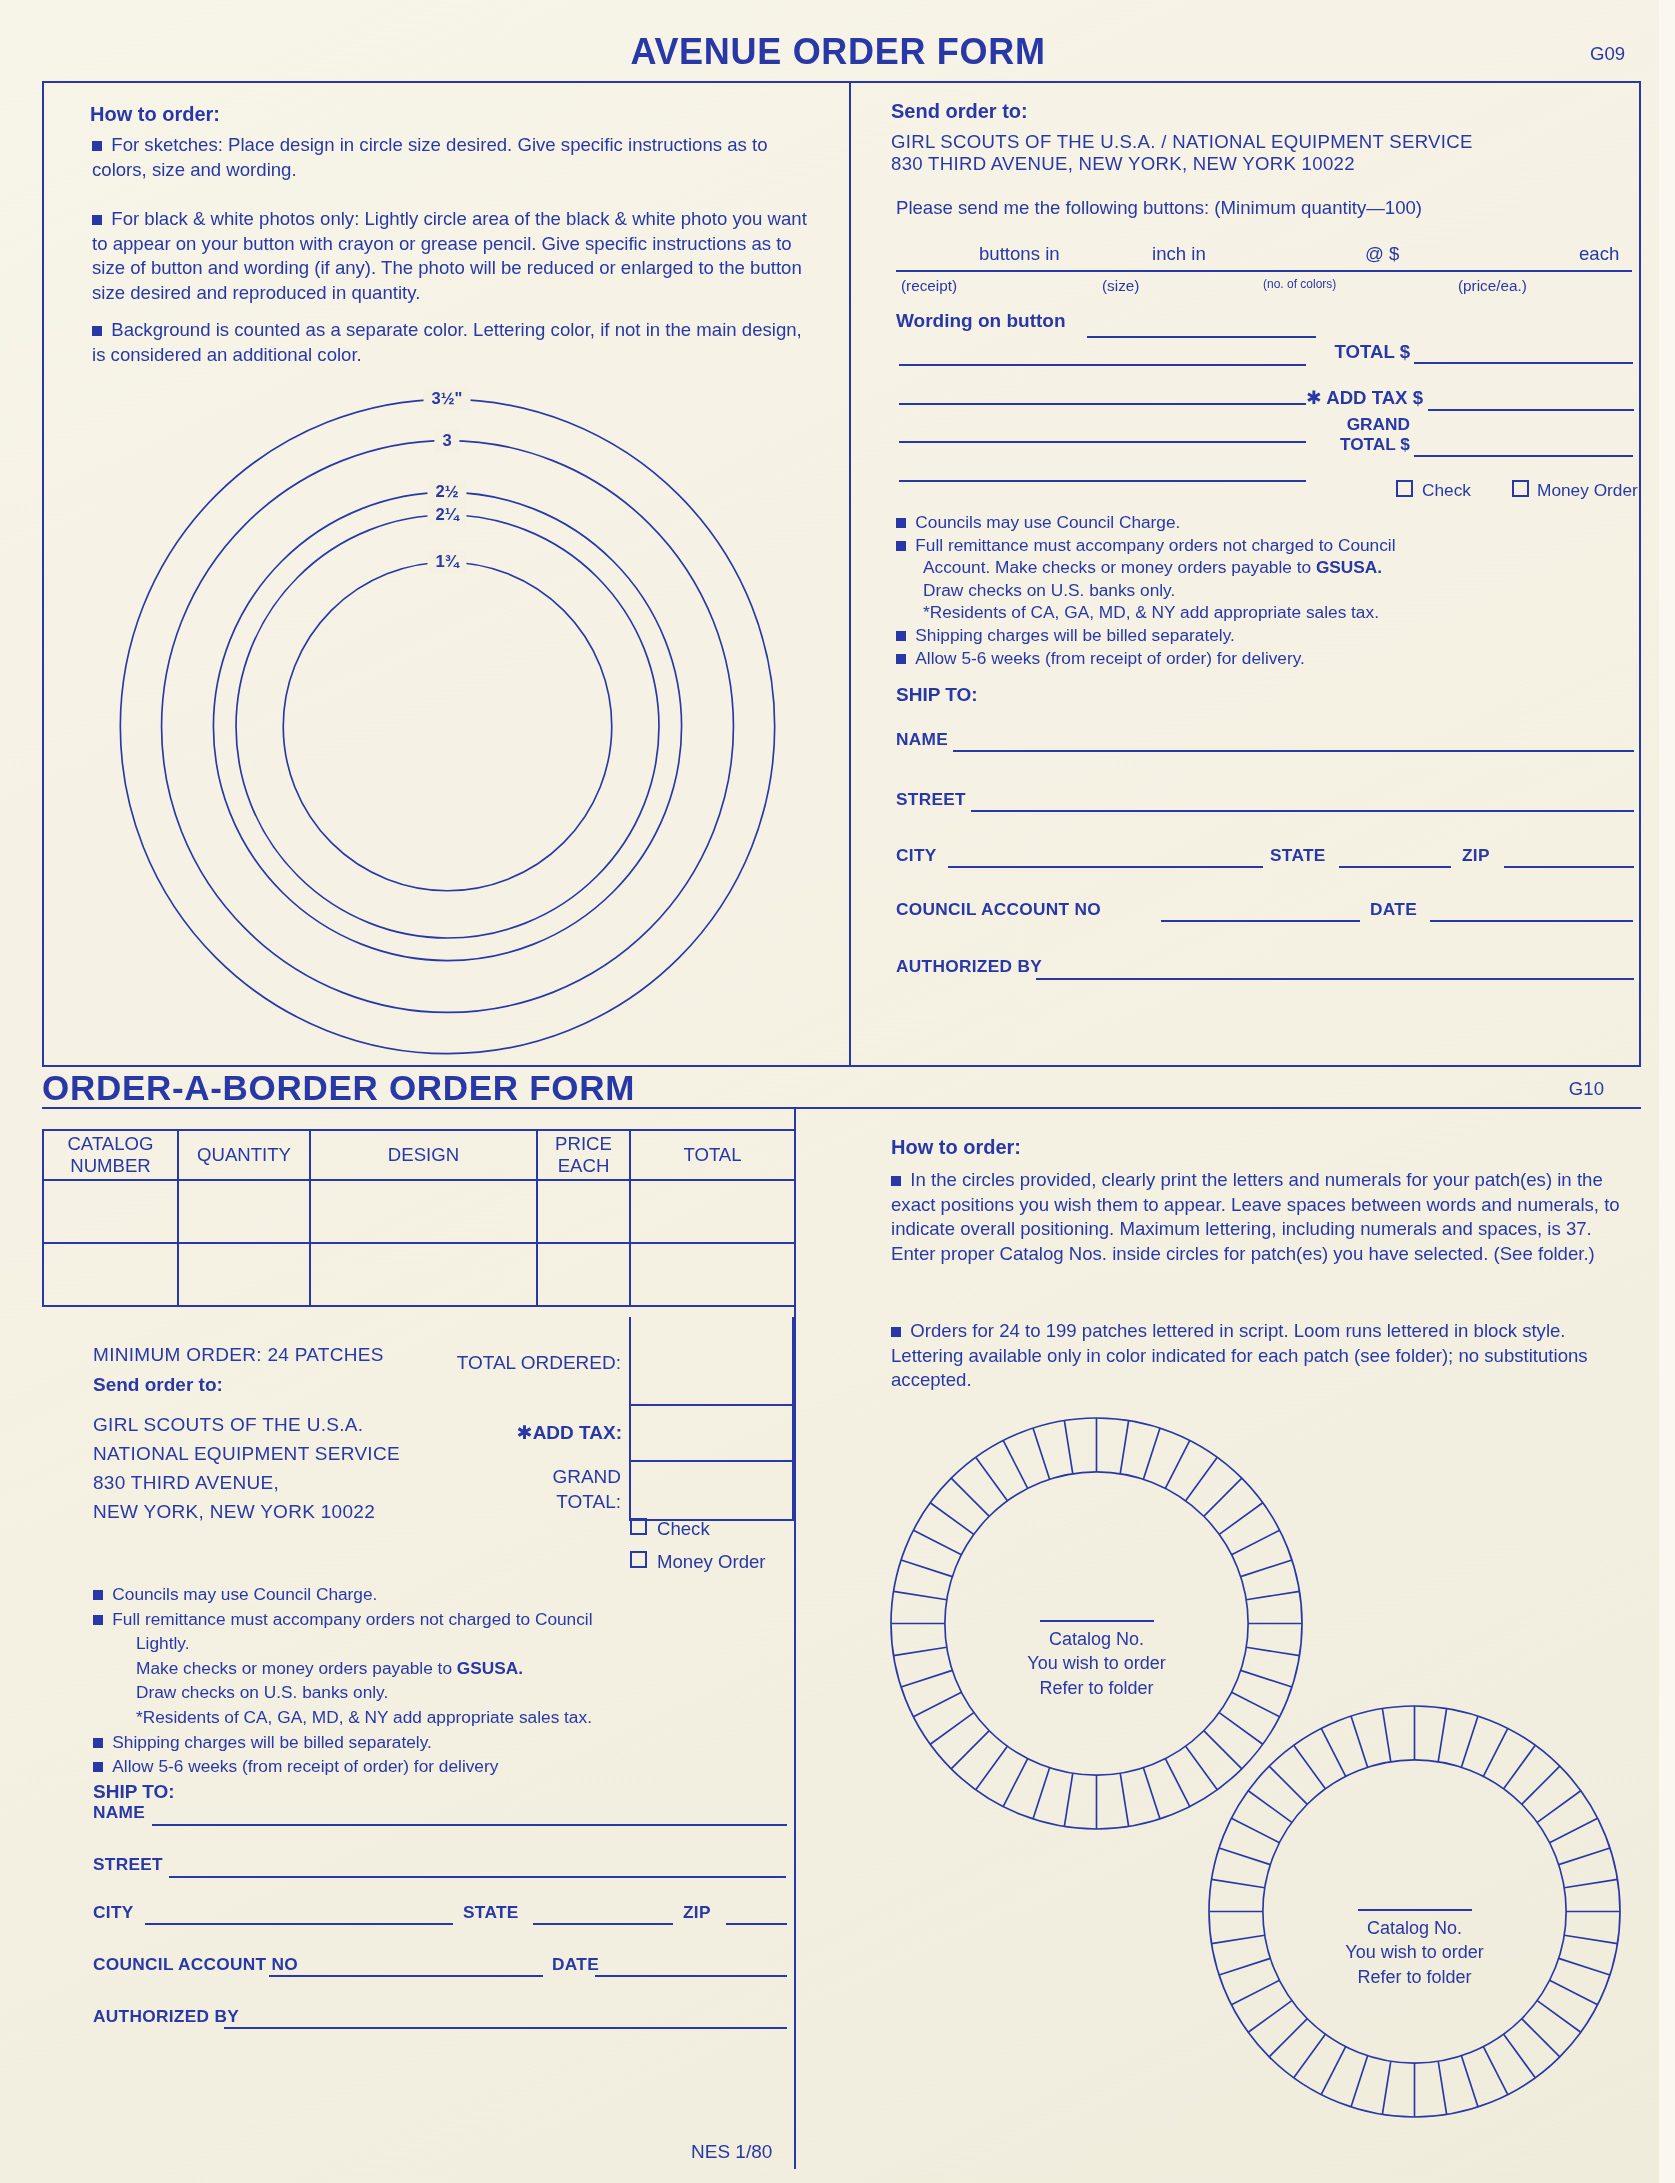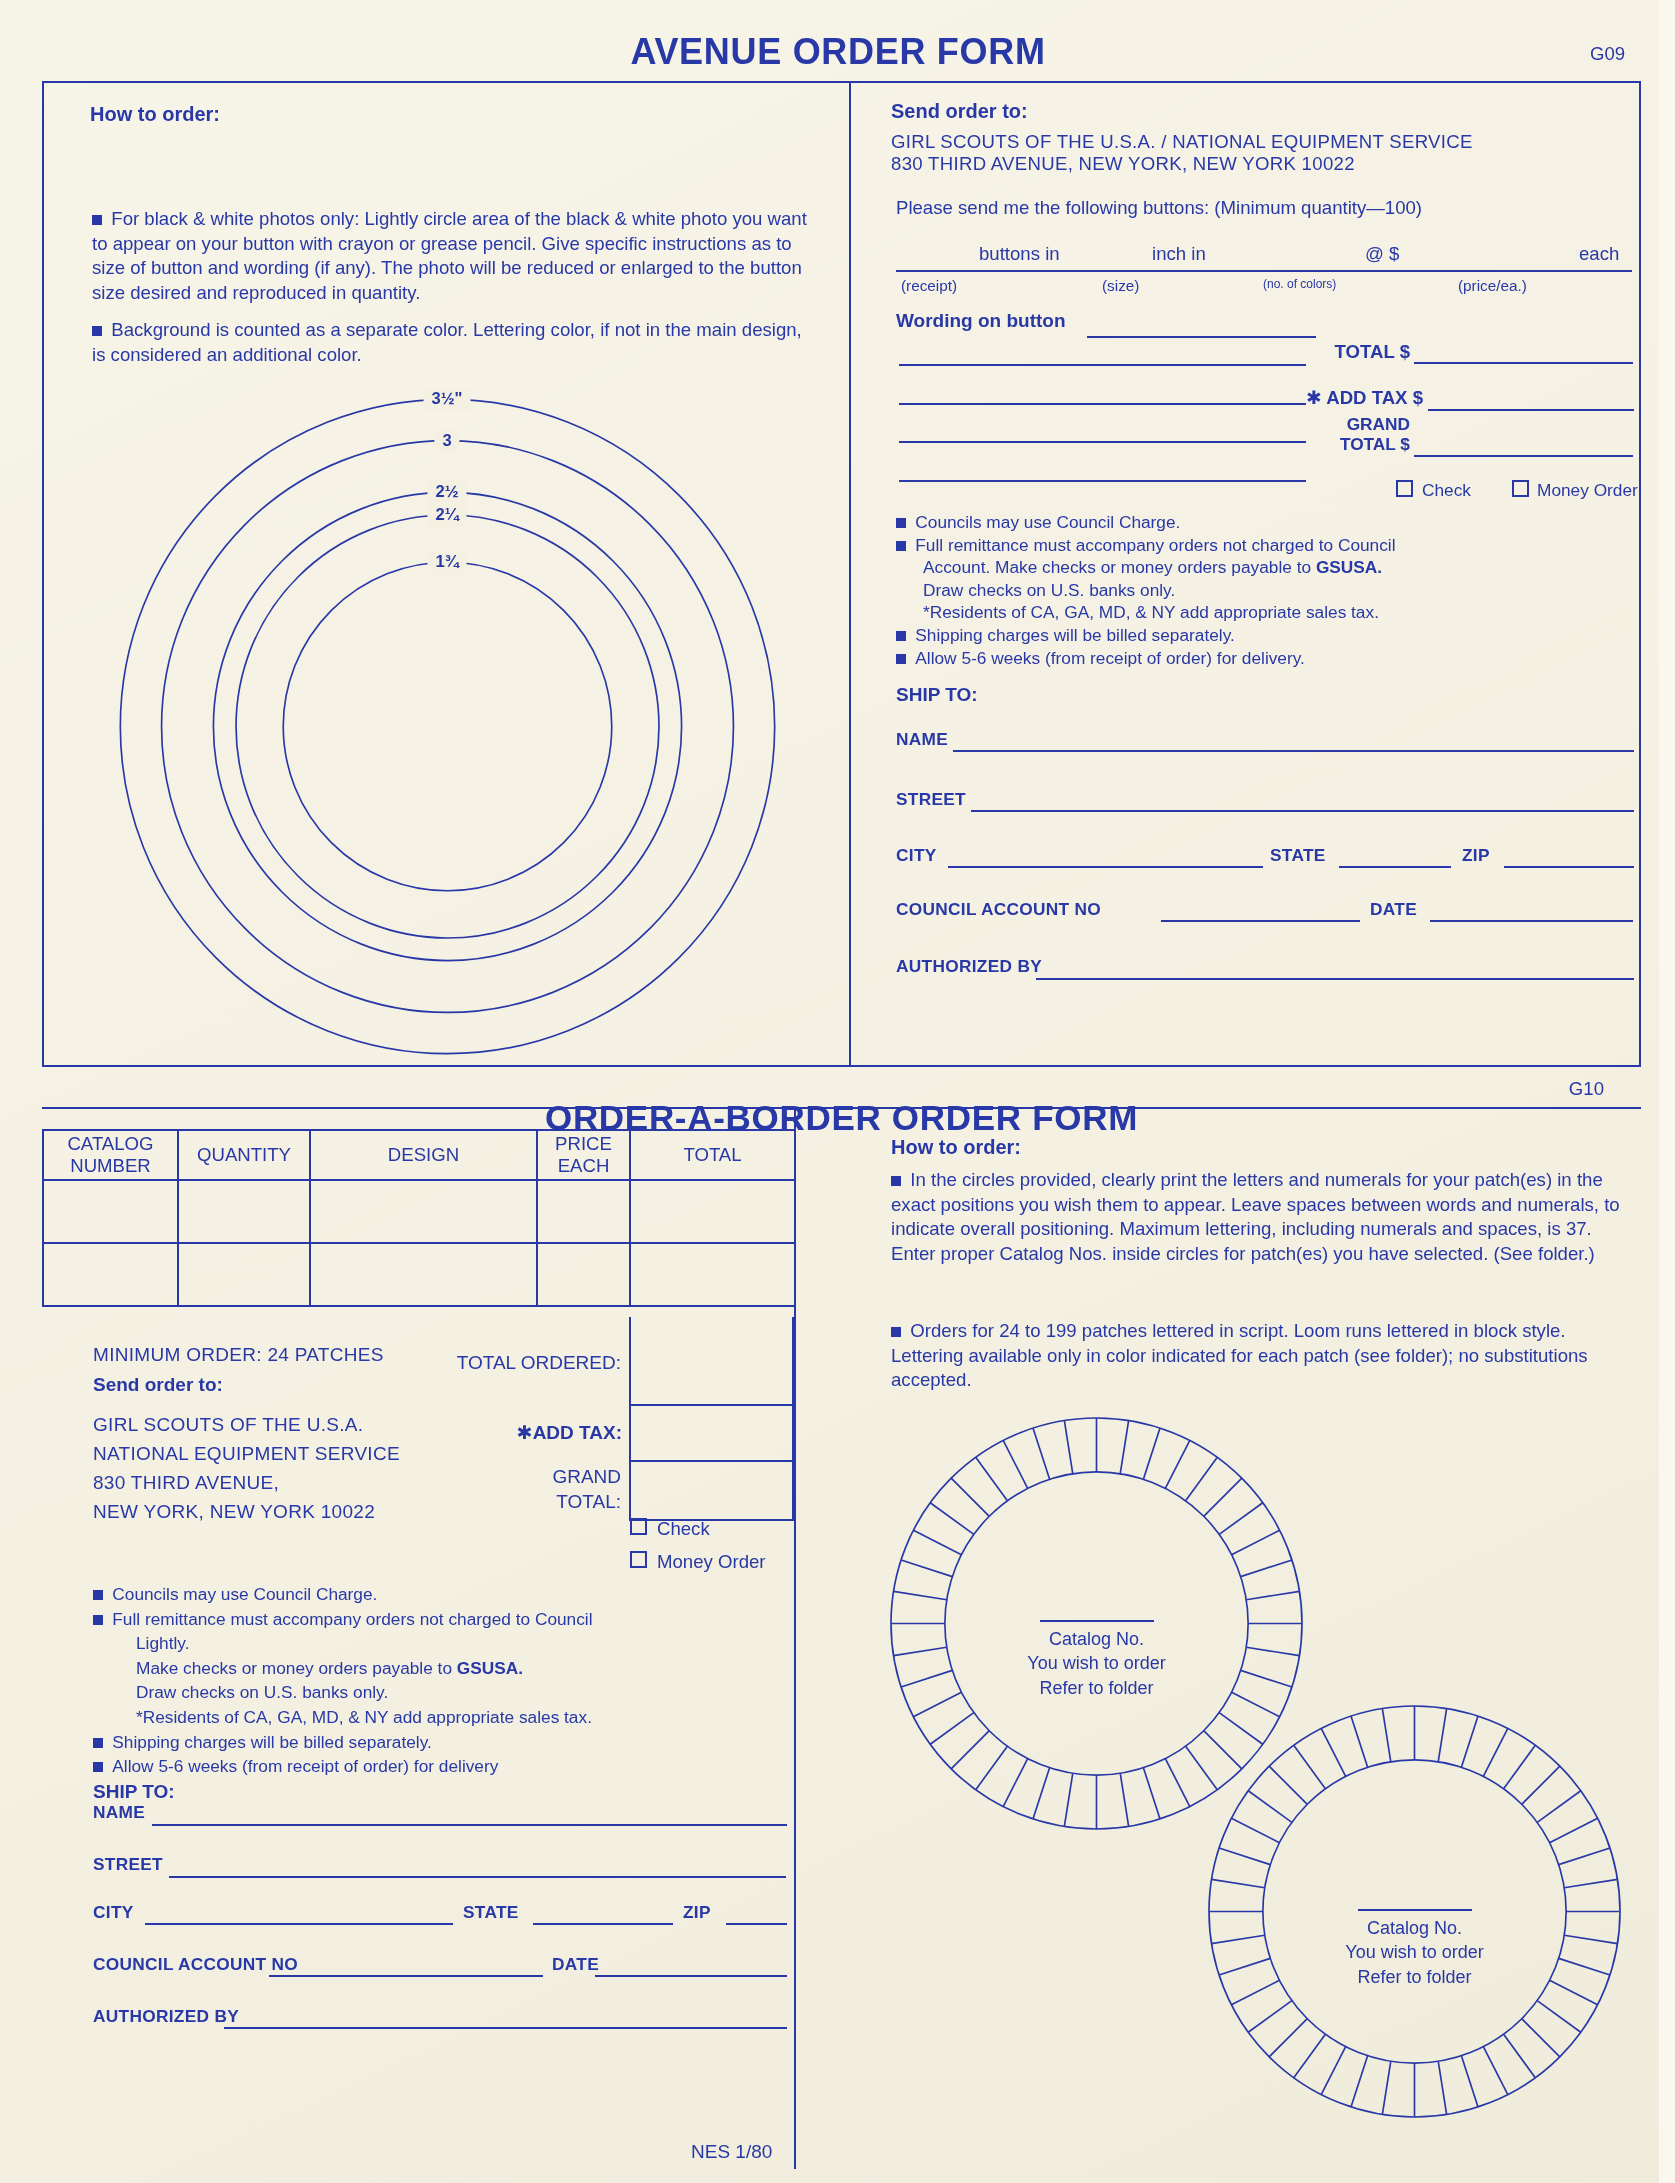--- a/index.html
+++ b/index.html
@@ -45,20 +45,23 @@
 
   <div class="abs b" style="left:0;top:31px;width:1676px;text-align:center;font-size:36px;letter-spacing:0.7px;">AVENUE ORDER FORM</div>
   <div class="abs" style="left:1590px;top:43px;font-size:18.6px;">G09</div>
 
   <div class="top-box">
 
     <div class="abs" style="left:805px;top:0;width:2px;height:100%;background:var(--ink);"></div>
 
     <div class="abs b" style="left:46px;top:20px;font-size:20px;">How to order:</div>
 
+    <div class="para" style="left:48px;top:50px;width:704px;">
+      <span class="sq"></span><span>For sketches: Place design in circle size desired. Give specific instructions as to colors, size and wording.</span>
+    </div>
     <div class="para" style="left:48px;top:235px;width:724px;">
       <span class="sq"></span><span>Background is counted as a separate color. Lettering color, if not in the main design, is considered an additional color.</span>
     </div>
     <div class="para" style="left:48px;top:124px;width:734px;">
       <span class="sq"></span><span>For black &amp; white photos only: Lightly circle area of the black &amp; white photo you want to appear on your button with crayon or grease pencil. Give specific instructions as to size of button and wording (if any). The photo will be reduced or enlarged to the button size desired and reproduced in quantity.</span>
     </div>
 
     <svg class="button-circles abs" style="left:71px;top:311px;" width="665" height="665" viewBox="0 0 1000 1000">
       <circle cx="500" cy="500" r="492"></circle>
       <circle cx="500" cy="500" r="430"></circle>
@@ -149,21 +152,21 @@
     <div class="fld" style="left:852px;top:816px;">COUNCIL ACCOUNT NO</div>
     <div class="hline" style="left:1117px;top:837px;width:199px;"></div>
     <div class="fld" style="left:1326px;top:816px;">DATE</div>
     <div class="hline" style="left:1386px;top:837px;width:203px;"></div>
 
     <div class="fld" style="left:852px;top:873px;">AUTHORIZED BY</div>
     <div class="hline" style="left:992px;top:895px;width:598px;"></div>
   </div>
 
   <div class="band">
-    <div class="abs b" style="left:0;top:1.3px;width:100%;text-align:center;font-size:35px;letter-spacing:0.7px;margin-top:30px;">ORDER-A-BORDER ORDER FORM</div>
+    <div class="abs b" style="left:0;top:1.3px;width:100%;font-size:35px;letter-spacing:0.7px;">ORDER-A-BORDER ORDER FORM</div>
     <div class="abs" style="right:37px;top:10.6px;font-size:18.6px;">G10</div>
   </div>
 
   <div class="abs" style="left:794px;top:1109px;width:2px;height:1060px;background:var(--ink);"></div>
 
   <table class="oab">
     <colgroup>
       <col style="width:135px;">
         <col style="width:132px;">
         <col style="width:227px;">

